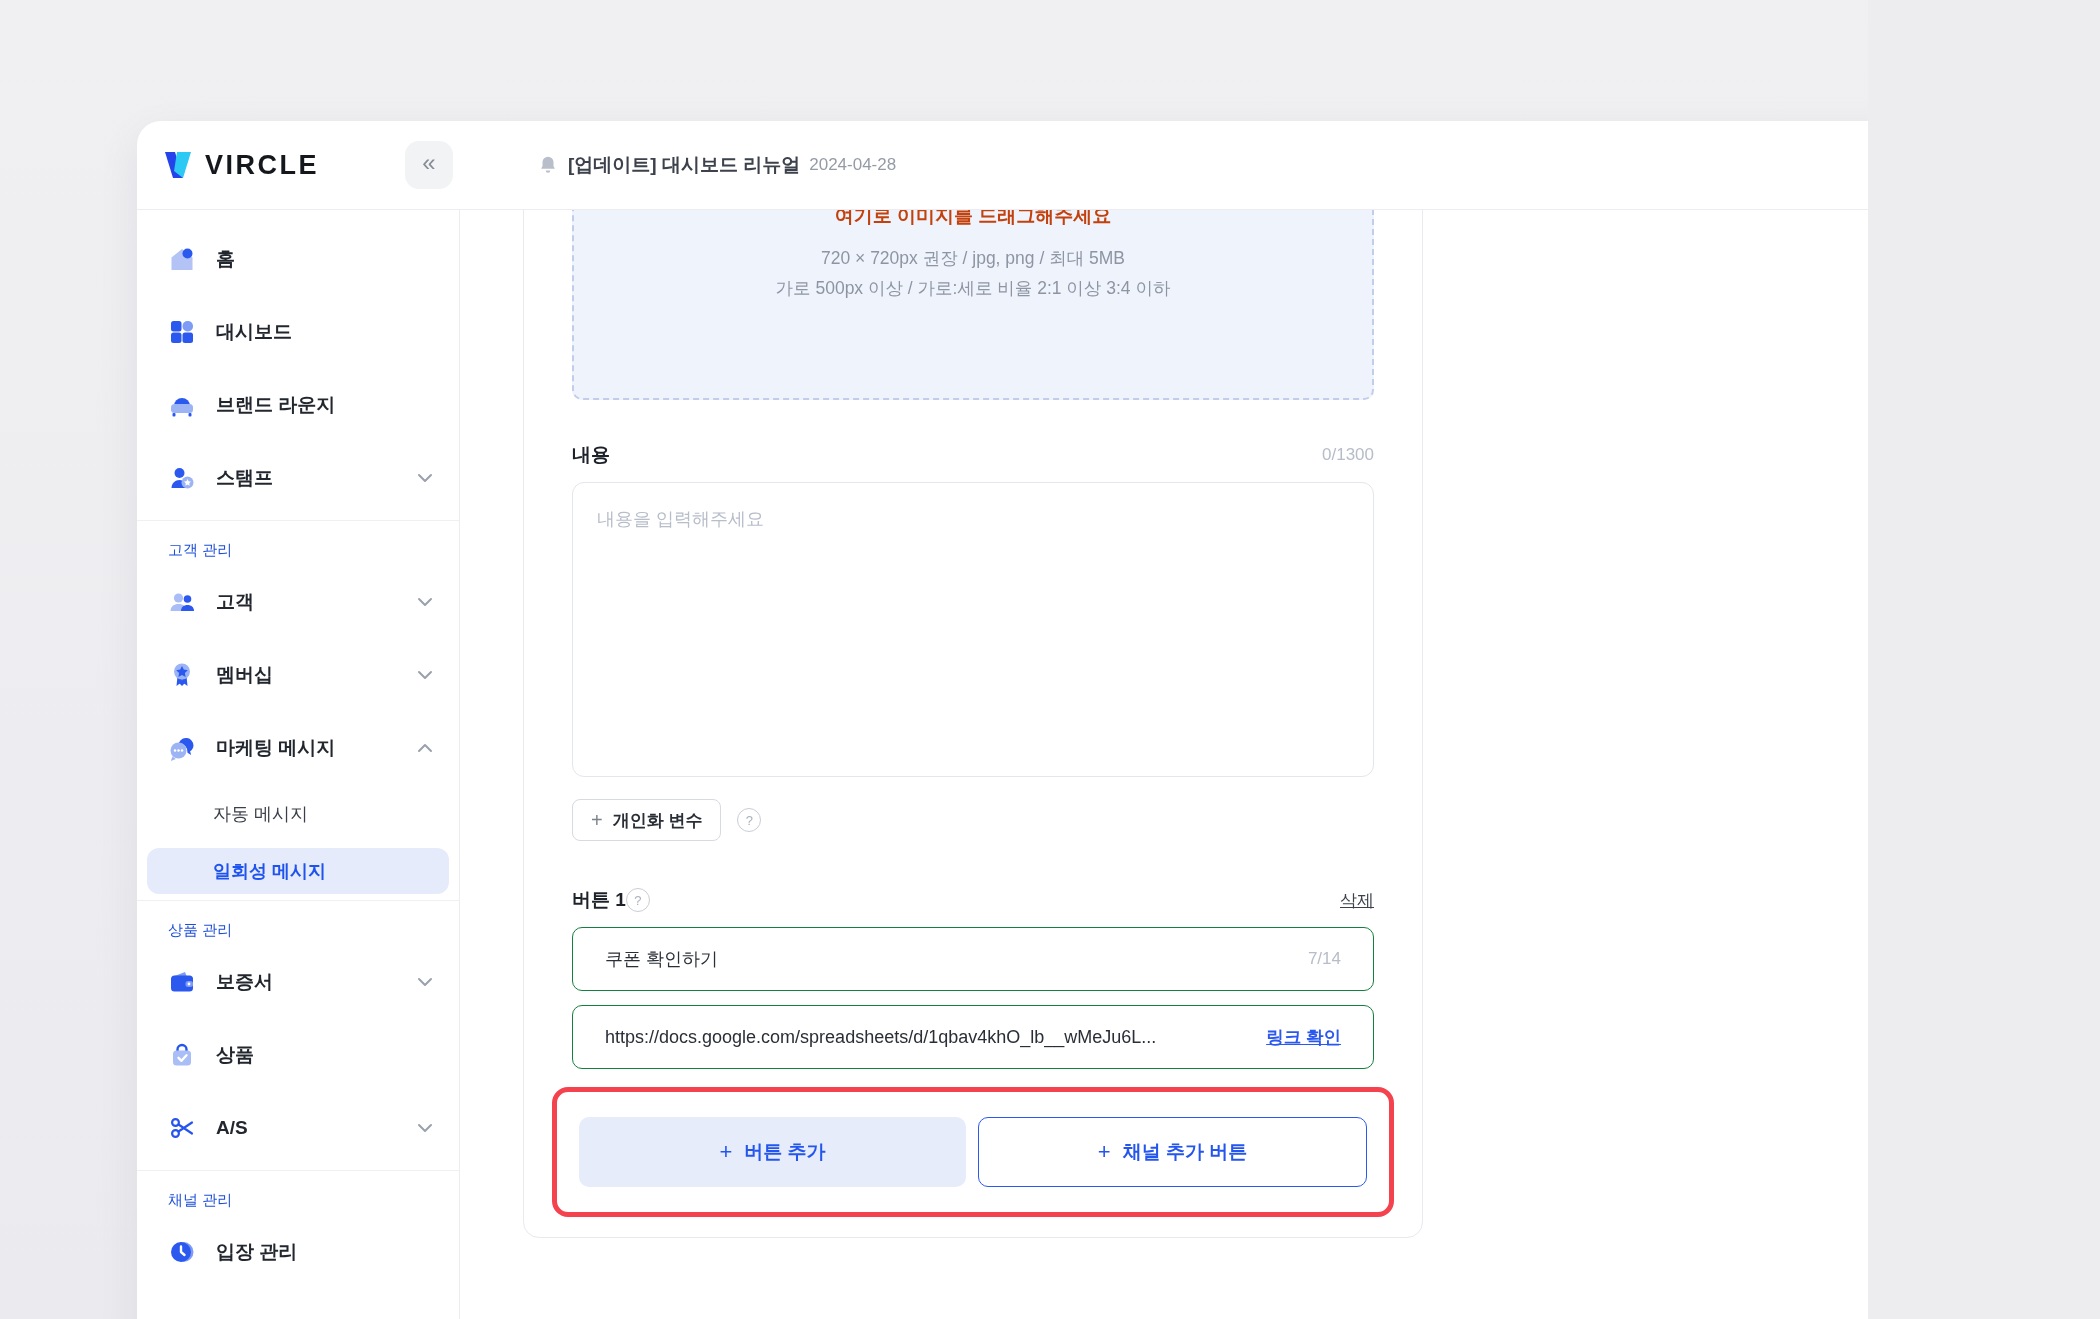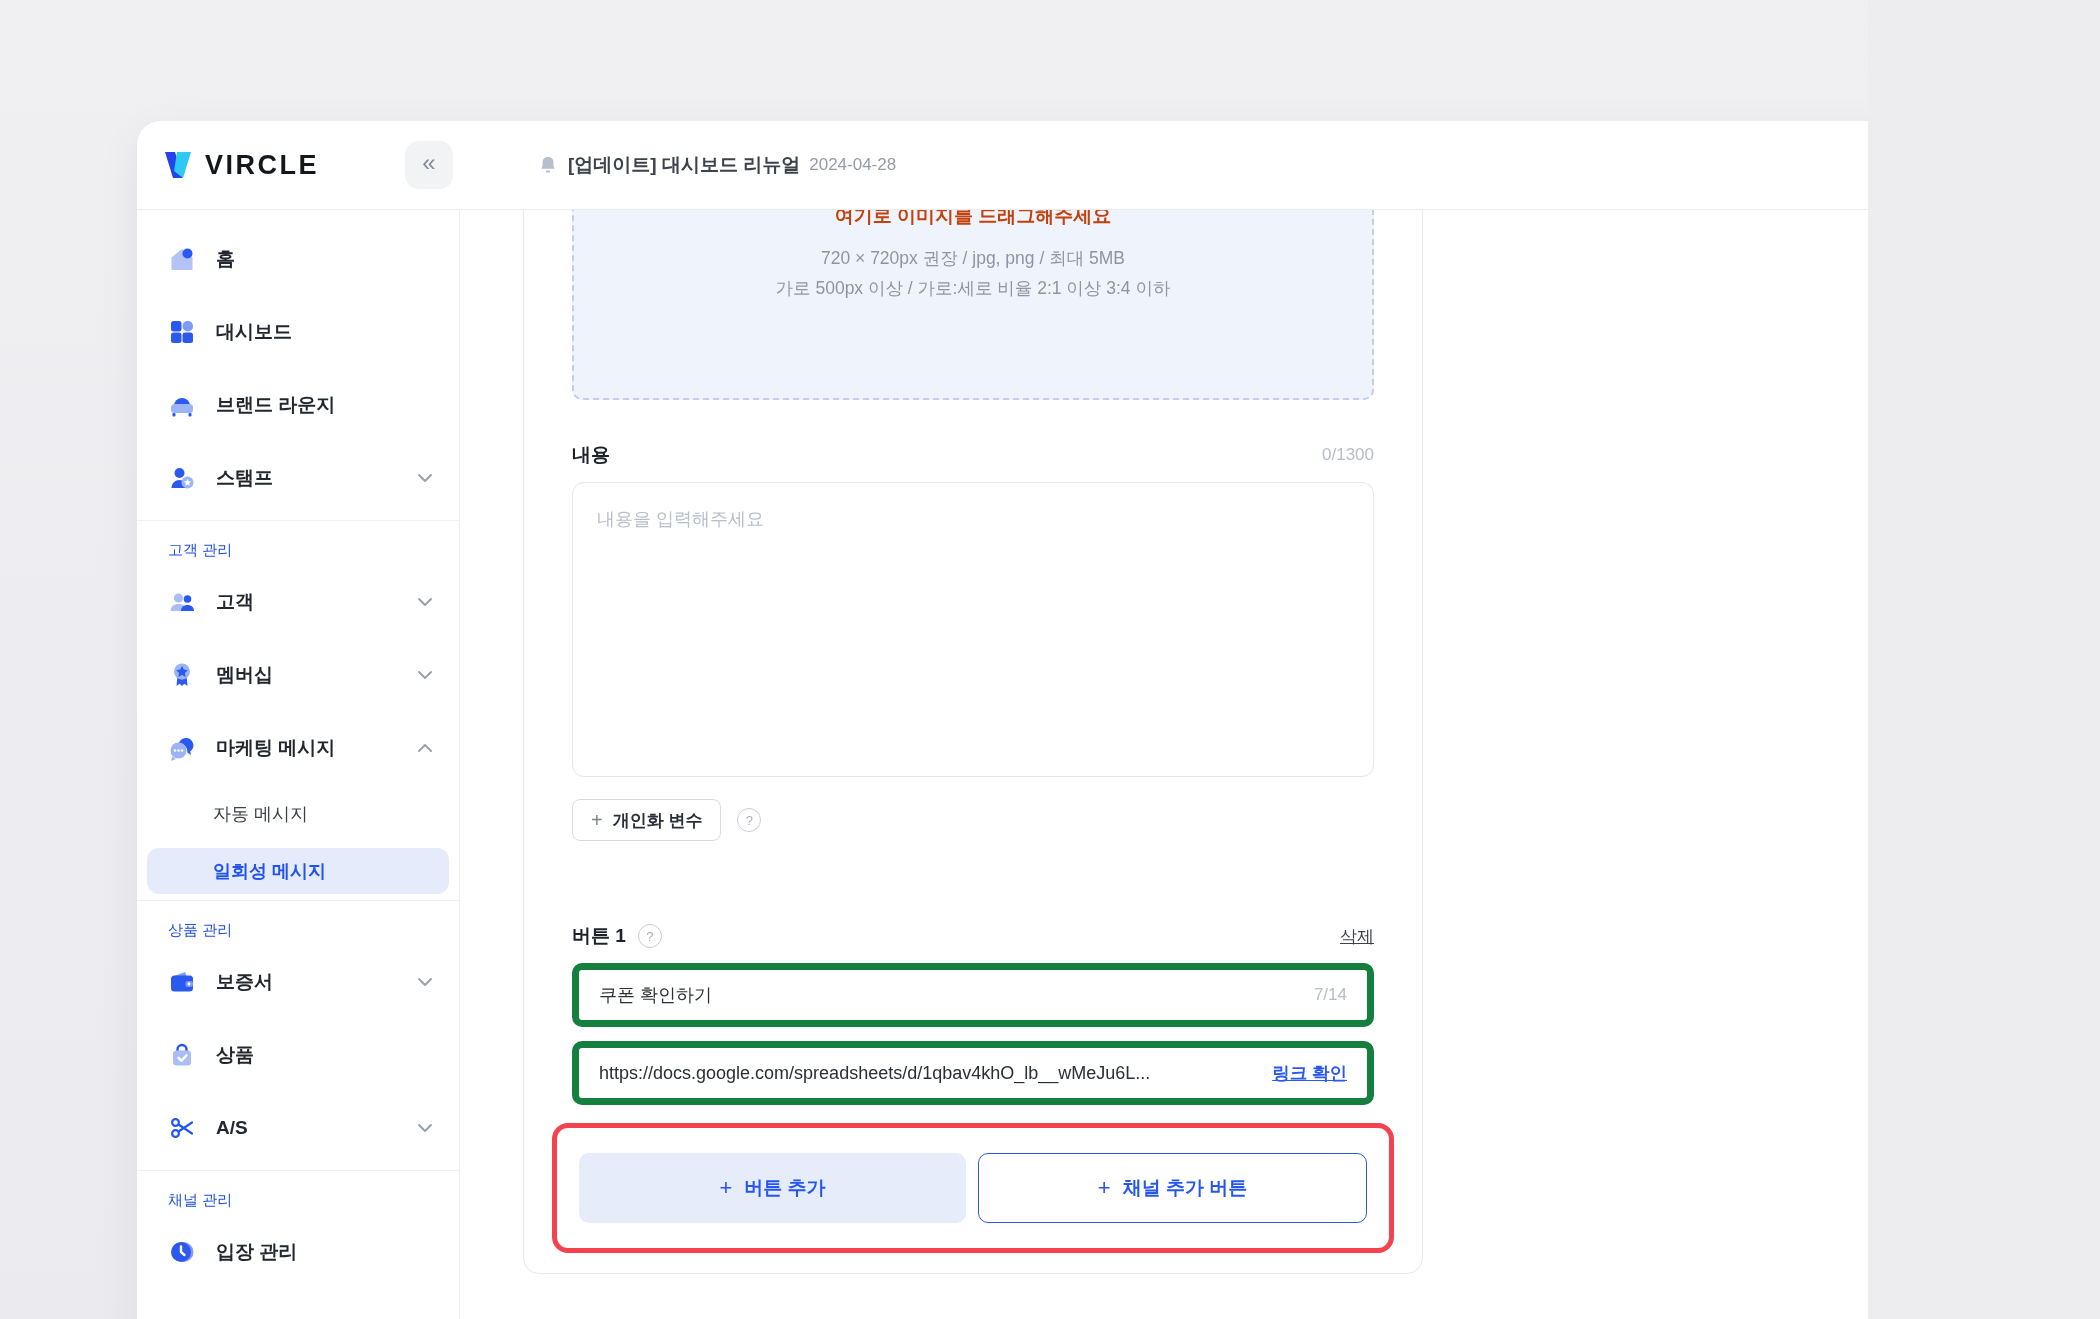--- a/index.html
+++ b/index.html
@@ -68,26 +68,26 @@
 
   .var-row { display:flex; align-items:center; gap:16px; margin-top:18px; }
   .var-btn { display:flex; align-items:center; gap:10px; height:42px; padding:0 18px;
              background:#fff; border:1px solid #d7dae1; border-radius:8px; cursor:pointer; }
   .var-btn .plus { font-size:20px; color:#7d838d; font-weight:400; }
   .var-btn .txt { font-size:17px; font-weight:700; color:#2a2e36; }
   .q-circle { width:24px; height:24px; border:1.5px solid #c9cdd5; border-radius:50%;
               color:#aab0ba; font-size:13px; display:inline-flex; align-items:center;
               justify-content:center; cursor:pointer; flex:0 0 24px; }
 
-  .btn1-head { display:flex; align-items:center; gap:12px; margin-top:82px; }
+  .btn1-head { display:flex; align-items:center; gap:0; margin-top:46px; }
   .delete-link { margin-left:auto; font-size:17px; color:#3c414b; text-decoration:underline;
                  cursor:pointer; }
 
   .text-input { display:flex; align-items:center; height:64px; margin-top:14px;
-                border:7px solid #15803d; border-radius:10px; padding:0 20px; }
+                border:1px solid #15803d; border-radius:10px; padding:0 32px; }
   .text-input input { flex:1; border:none; outline:none; font-family:inherit;
                 font-size:18px; color:#2a2e36; background:transparent; min-width:0; }
   .inline-counter { font-size:17px; color:#b6bcc8; margin-left:12px; }
   .url-text { flex:1; font-size:18px; color:#2a2e36; white-space:nowrap; overflow:hidden; }
   .link-check { font-size:17.5px; font-weight:700; color:#2b59f0; text-decoration:underline;
                 margin-left:14px; white-space:nowrap; cursor:pointer; }
 
   .annotation-box { margin:18px -20px 0; border:5px solid #f4434e; border-radius:16px;
                     padding:25px 22px; }
   .actions-row { display:flex; gap:12px; }

